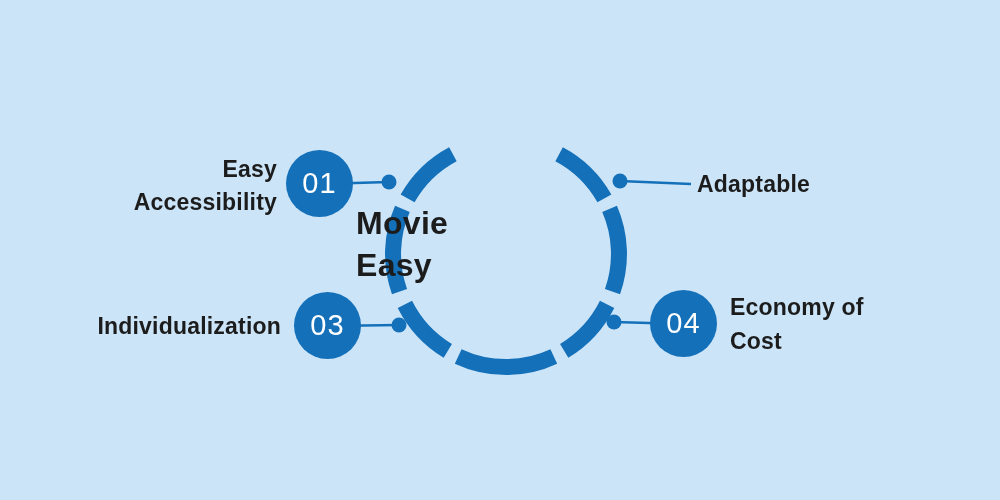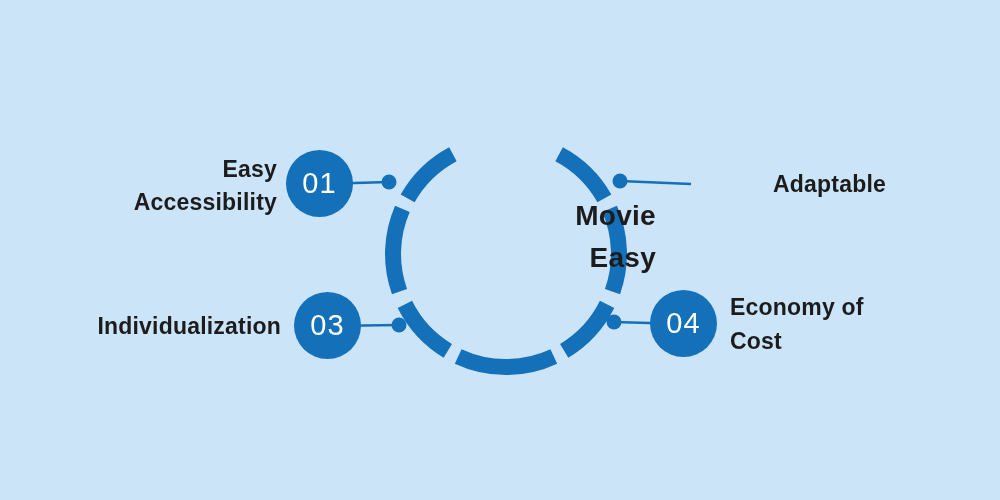--- a/index.html
+++ b/index.html
@@ -32,26 +32,26 @@
   .badge-3{left:657px;top:150px;}
   .badge-4{left:650px;top:290px;}
   .label{
     position:absolute;
     color:var(--text);
     font-size:23px;font-weight:600;line-height:33px;
     letter-spacing:0.2px;
   }
   .label-1{right:723px;top:153px;width:175px;text-align:right;}
   .label-2{right:719px;top:310px;white-space:nowrap;text-align:right;}
-  .label-3{left:773px;top:168px;white-space:nowrap;text-align:right;}
+  .label-3{left:697px;top:168px;white-space:nowrap;text-align:right;}
   .label-4{left:730px;top:290px;width:160px;line-height:34px;}
   .center-title{
-    position:absolute;left:356px;top:195px;width:300px;
-    text-align:right;
-    font-size:28px;font-weight:700;line-height:42px;
+    position:absolute;left:356px;top:202px;width:300px;
+    text-align:left;
+    font-size:32px;font-weight:700;line-height:42px;
     letter-spacing:0.3px;color:var(--text);
   }
   .center-title span{display:block;}
 </style>
 </head>
 <body>
 
 <div class="stage">
 
   <svg class="ring-svg" width="1000" height="500" viewBox="0 0 1000 500">

